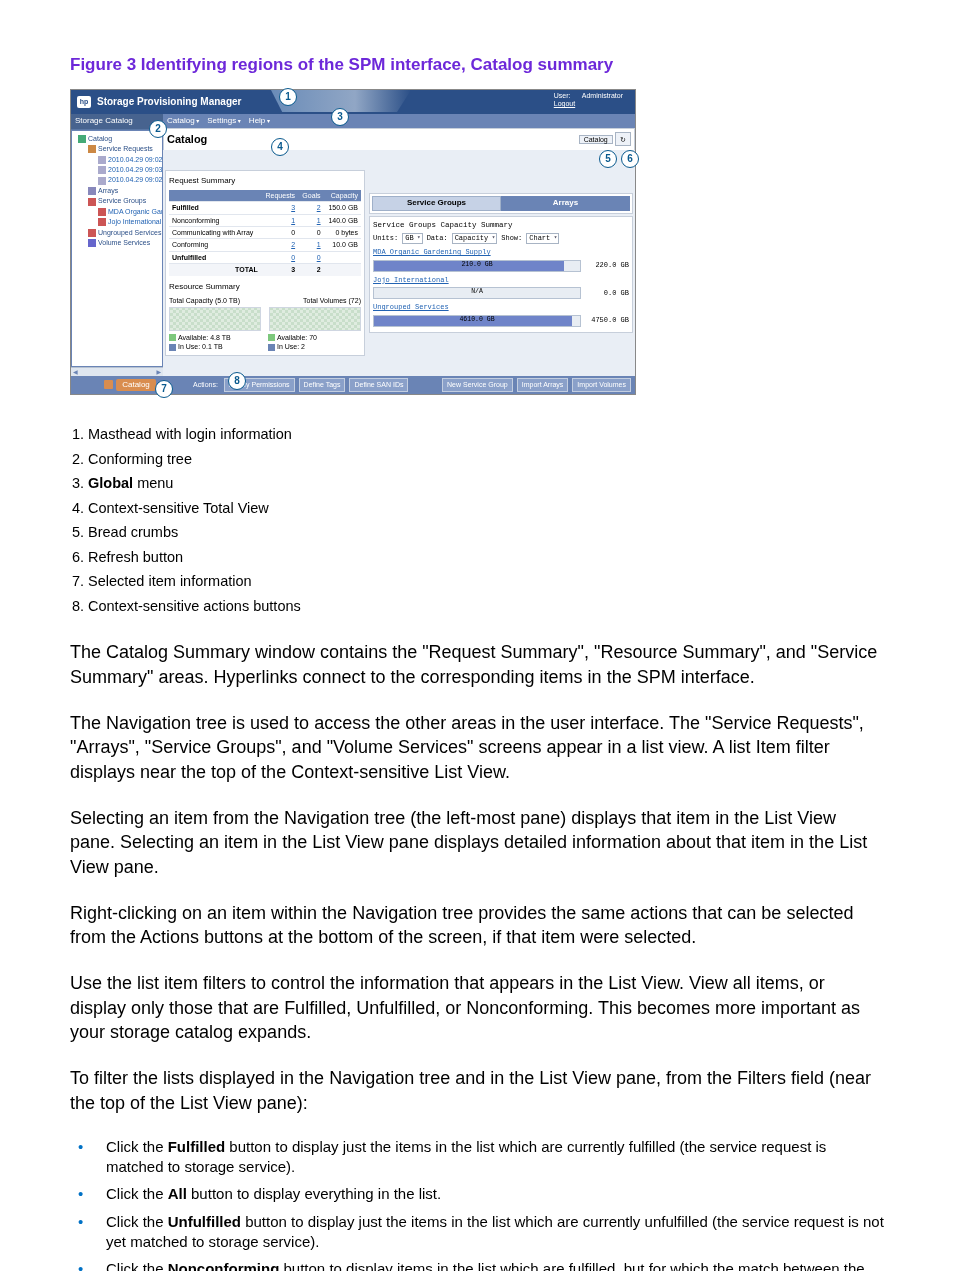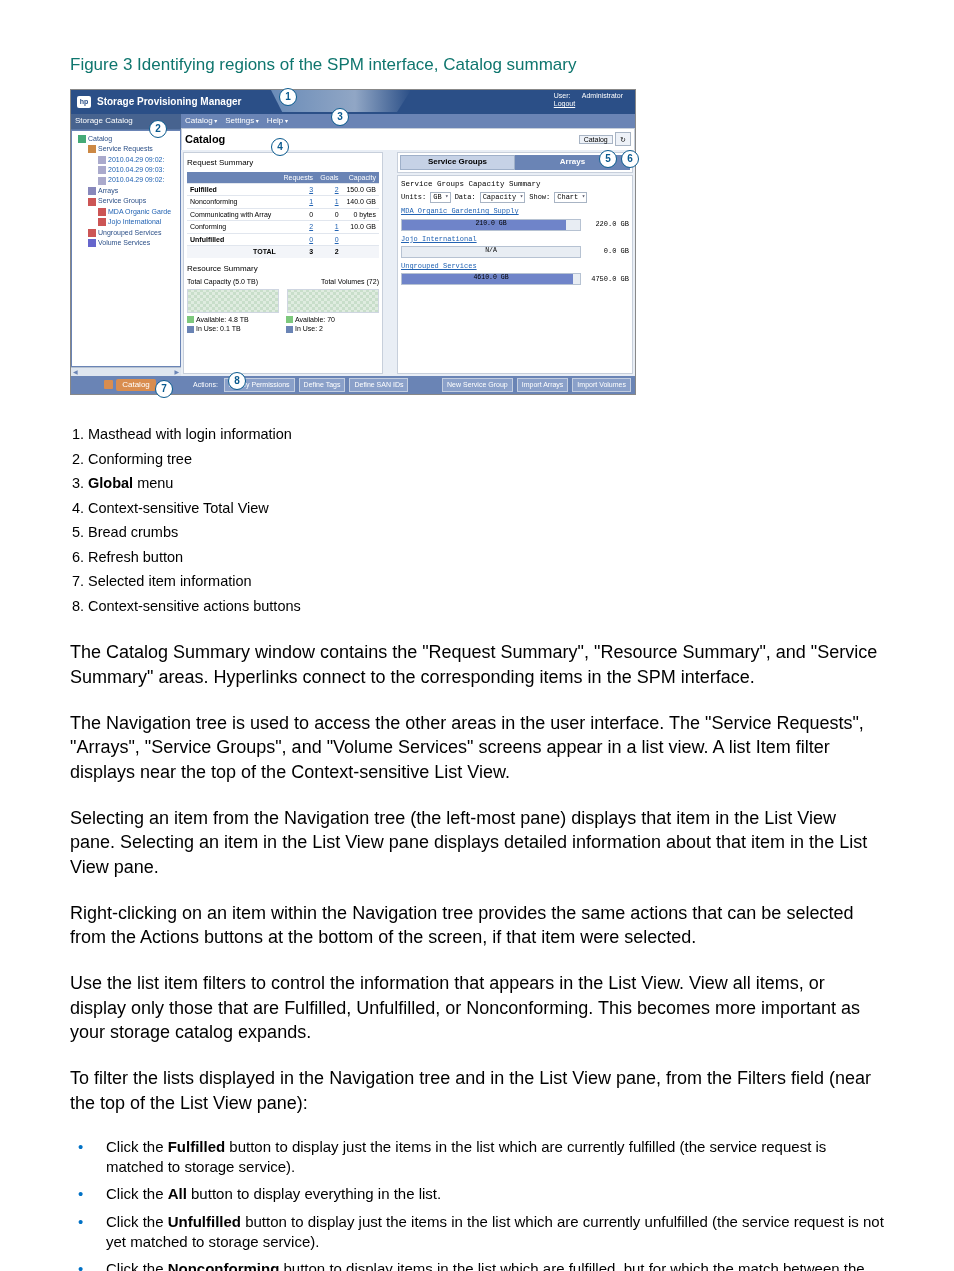--- a/index.html
+++ b/index.html
@@ -6,23 +6,23 @@
     font-family: Arial, Helvetica, sans-serif;
     font-size: 14.5px;
     color: #000;
     margin: 0;
     padding: 54px 70px 40px 70px;
     width: 954px;
     box-sizing: border-box;
     line-height: 1.35;
   }
   .figure-title {
-    color: #0f766e;
+    color: #6d28d9;
     font-size: 17px;
-    font-weight: normal;
+    font-weight: bold;
     margin-bottom: 12px;
   }
   
   .spm-window {
     width: 564px;
     border: 1px solid #888;
     font-size: 8px;
     font-family: Verdana, Arial, sans-serif;
     background: #fff;
     position: relative;
@@ -62,21 +62,21 @@
   .masthead-bird {
     position:absolute; left:200px; top:0; height:22px; width:140px;
     background: linear-gradient(90deg,#9dbde0 0%, #e4eef8 60%, transparent 100%);
     clip-path: polygon(0 0, 100% 0, 90% 100%, 8% 100%);
     opacity:.55;
   }
   .masthead-user { position:absolute; right:12px; top:2px; font-size:7px; line-height:1.2; }
   .masthead-user .lbl { display:inline-block; width:28px; }
   .main-row { display:flex; height:262px; }
   .sidebar {
-    width: 110px;
+    width: 92px;
     background: #6a84b5;
     color:#fff;
     display:flex;flex-direction:column;
   }
   .sidebar-title {
     background:#47638f;
     padding:2px 4px;
     font-size:8px;
     border-bottom:1px solid #5a77a5;
   }
@@ -97,21 +97,21 @@
   .ico-arr{background:#88b;}
   .ico-sr{background:#c84;}
   .ico-sg{background:#c55;}
   .ico-vol{background:#66c;}
   .ico-req{background:#aac;}
   .tree-scroll{height:8px;background:#dfe6ef;border-top:1px solid #b6c2d2;display:flex;justify-content:space-between;padding:0 2px;font-size:6px;color:#6a84b5;}
   .content-area { flex:1; display:flex; flex-direction:column; }
   .global-menu { background:#6a84b5; color:#fff; height:14px; padding:0 4px; display:flex; gap:8px; align-items:center;}
   .global-menu span.tri::after{content:" \25BE"; font-size:6px;}
   .list-view {
-    flex:1; background:#e9eef5; padding:2px; display:flex; gap:14px;
+    flex:1; background:#e9eef5; padding:2px; display:flex; gap:4px;align-items:center;
   }
   .cat-header-row{ display:flex;align-items:center;justify-content:space-between;padding:1px 2px;background:#fff;}
   .cat-header{ font-weight:bold; font-size:11px;}
   .crumb-btn{ border:1px solid #a8b4c4; background:#eef2f8; padding:0 4px; font-size:7px; margin-left:2px;}
   .refresh-btn{ border:1px solid #a8b4c4; background:#eef2f8; width:14px;height:12px;display:inline-flex;align-items:center;justify-content:center;}
   .panel { background:#fff; border:1px solid #c7cfdb; padding:3px; }
   .lv-left{width:200px;display:flex;flex-direction:column;gap:2px;}
   .lv-right{flex:1;display:flex;flex-direction:column;gap:2px;}
   .section-title{font-size:8px;margin:2px 0 3px 0;}
   table.req{width:100%; border-collapse:collapse;font-size:7px;}

